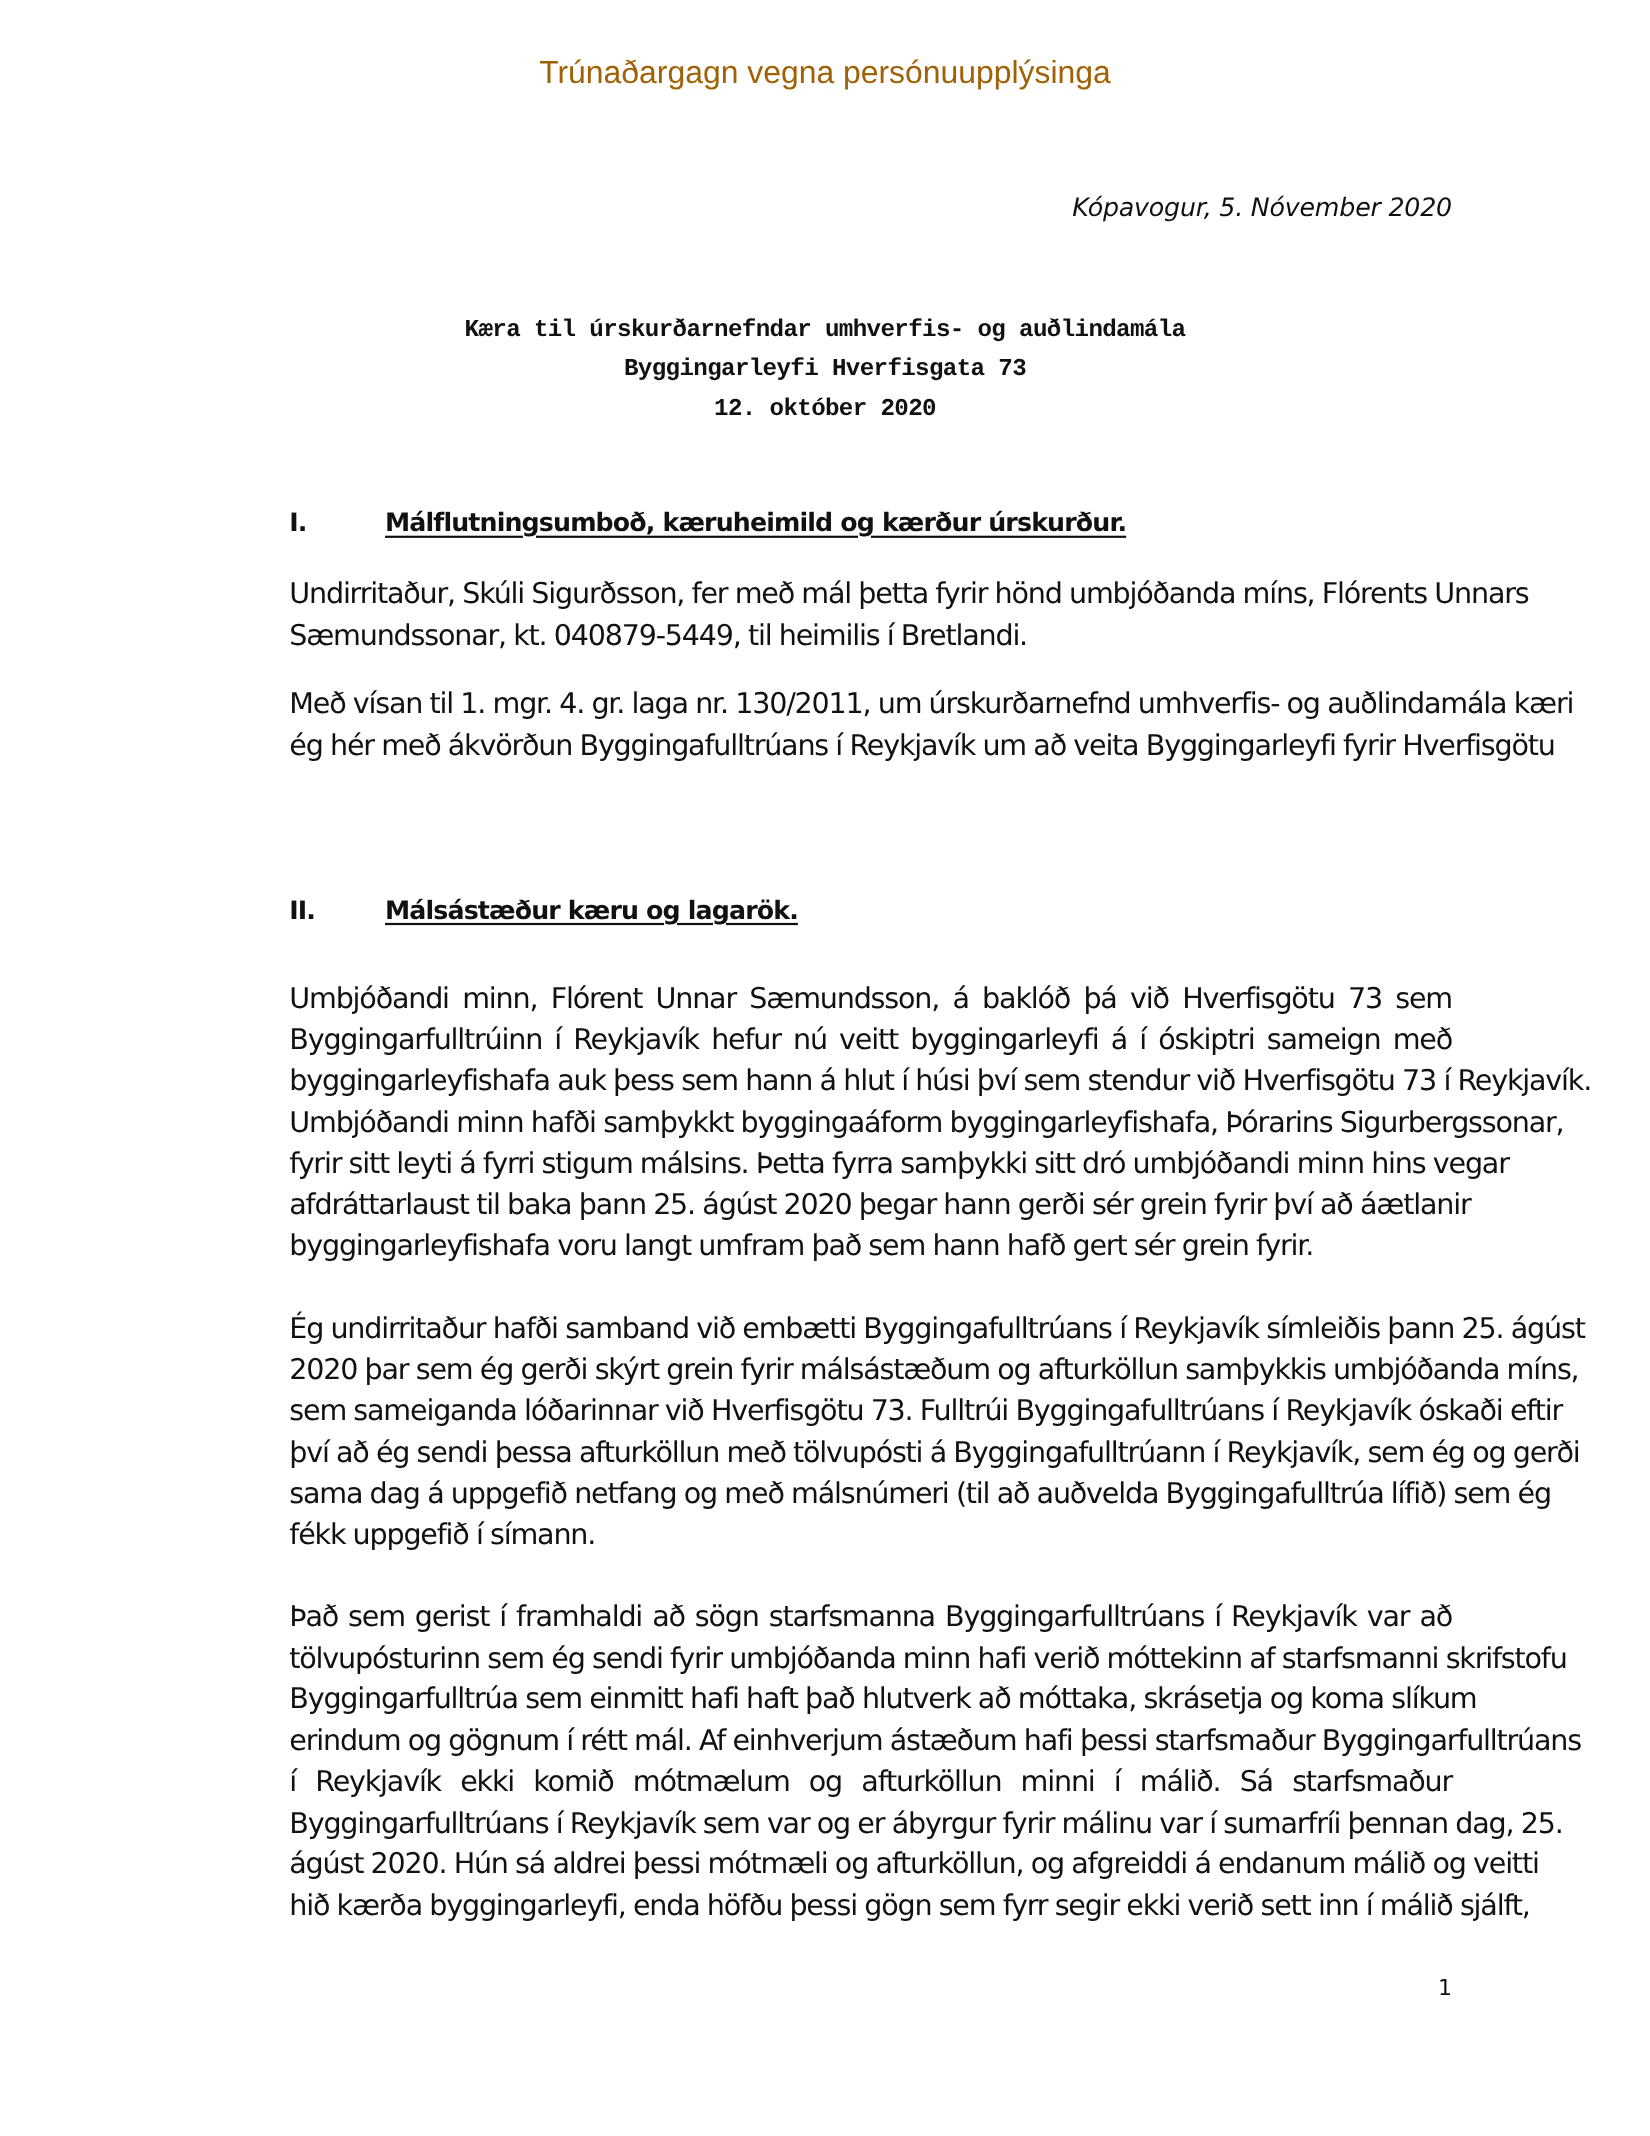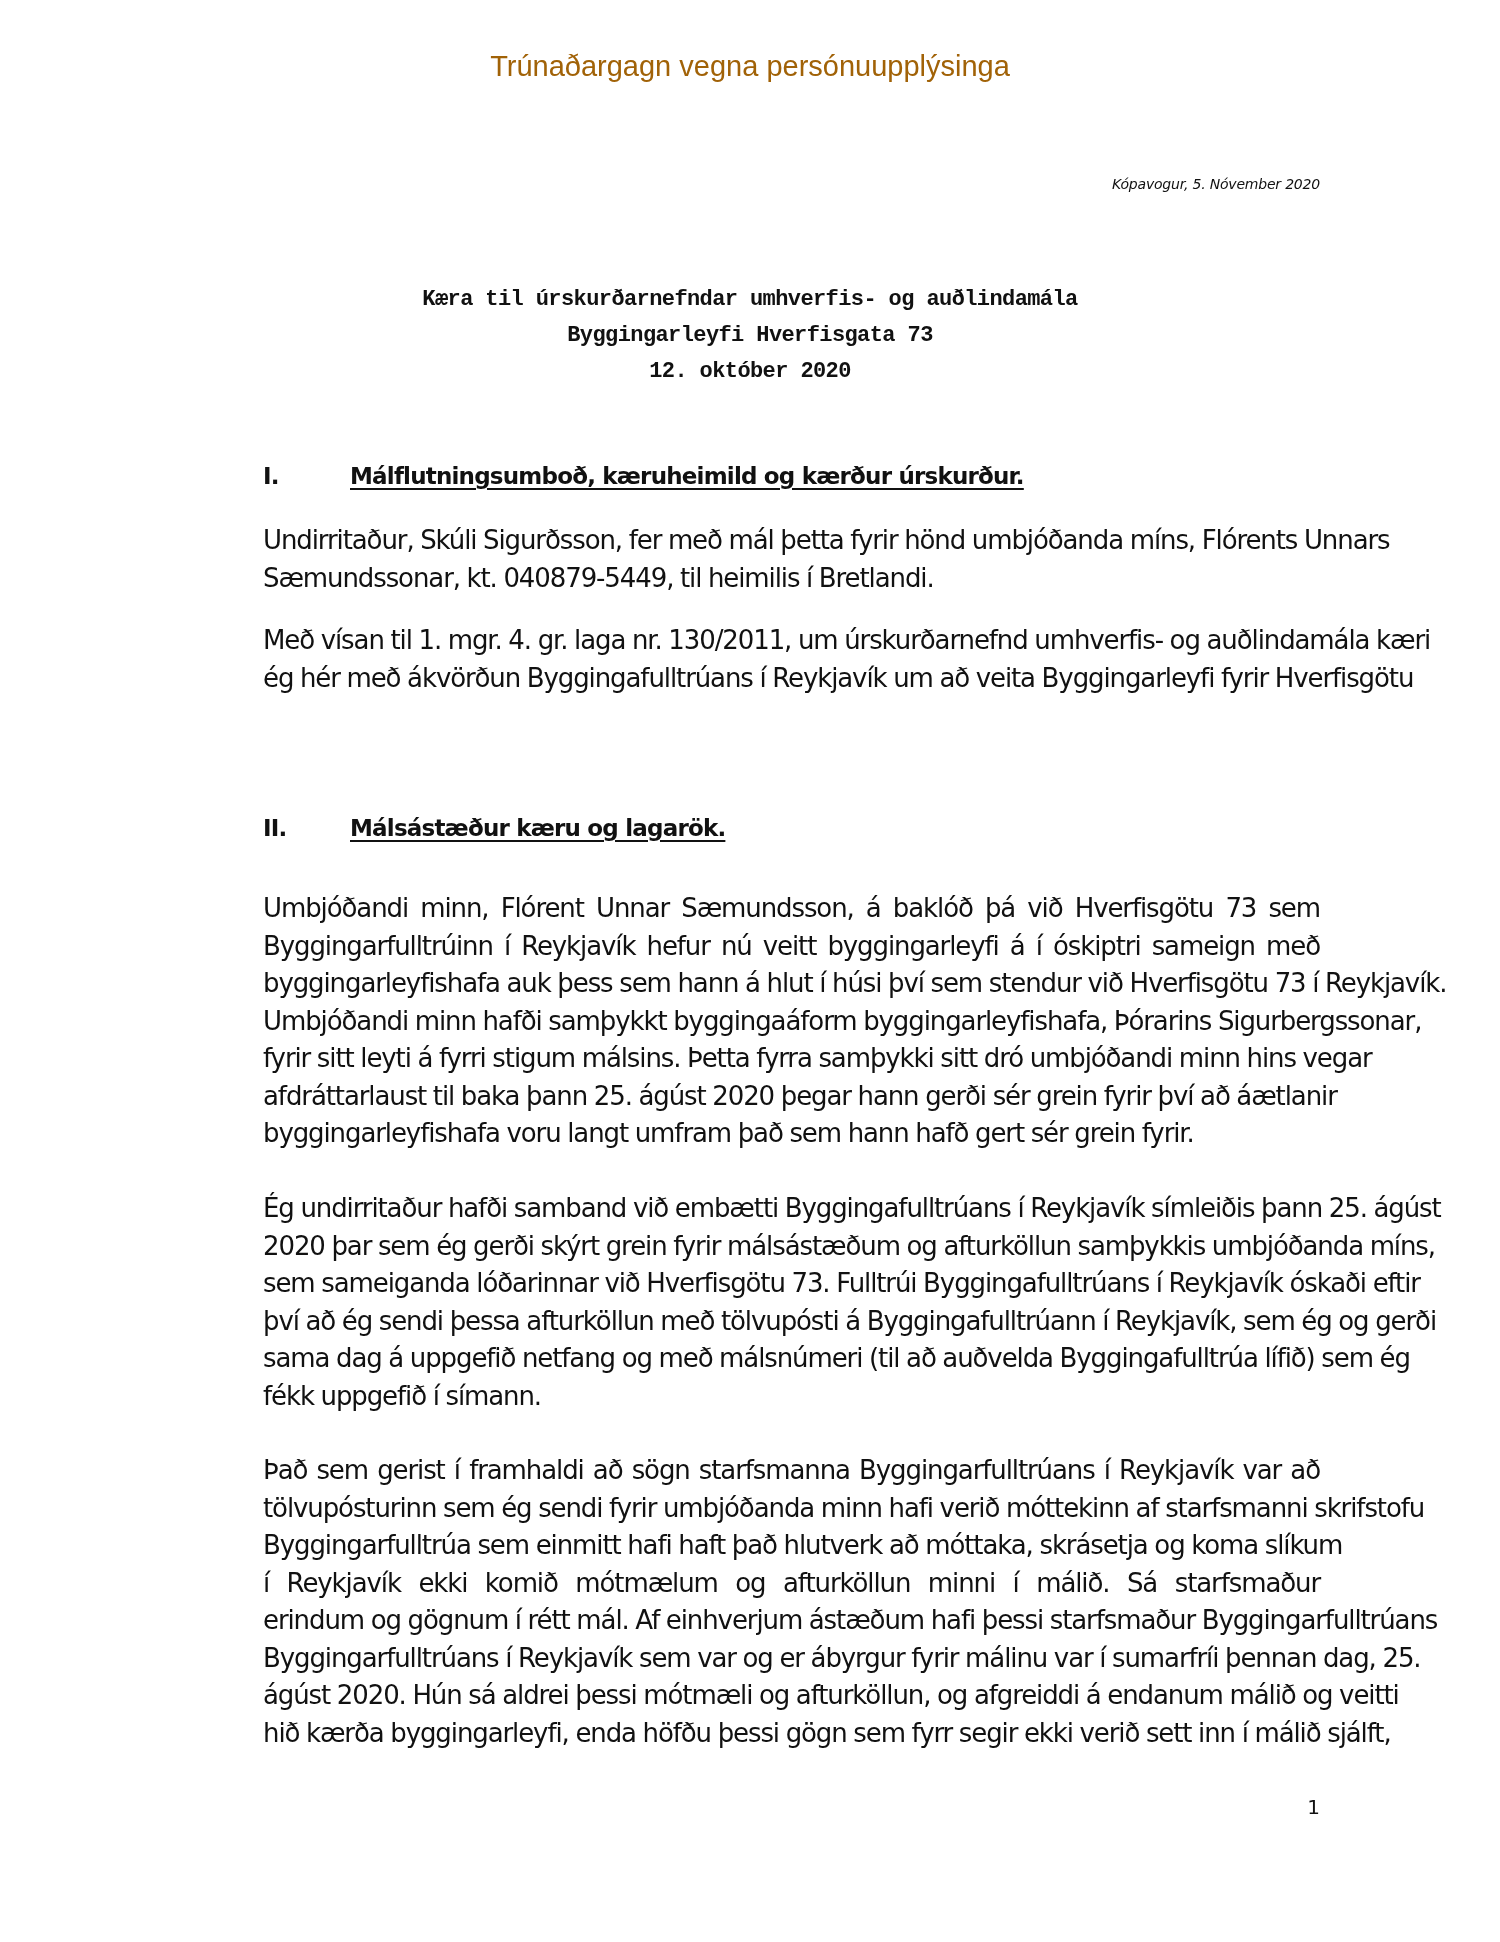--- a/index.html
+++ b/index.html
@@ -1,21 +1,21 @@
 <!DOCTYPE html>
 <html><head>
 <meta charset="utf-8">
 <style>
   html, body { margin: 0; padding: 0; background: #ffffff; }
   body { width: 1500px; height: 1942px; position: relative; overflow: hidden; color: #111111; }
   .page { position: absolute; left: 0; top: 0; width: 1500px; height: 1942px; background: #ffffff; }
   .conf { position: absolute; top: 50px; left: 0; width: 1500px; text-align: center;
           font-family: "Liberation Sans", sans-serif; font-size: 29px; color: #a16207; }
   .date { position: absolute; top: 176px; right: 180px; font-family: "DejaVu Sans", sans-serif;
-          font-style: italic; font-size: 14px; color: #111; letter-spacing: -0.2px; }
+          font-style: italic; font-size: 23px; color: #111; letter-spacing: -0.2px; }
   .title { position: absolute; top: 282px; left: 0; width: 1500px; text-align: center;
            font-family: "DejaVu Sans", sans-serif; font-weight: bold; font-size: 22px; line-height: 36px;
            letter-spacing: -0.6px; }
   .title div { white-space: nowrap; font-family: Liberation Mono, monospace; }
   .section { position: absolute; left: 263px; font-family: "DejaVu Sans", sans-serif; font-weight: bold;
              font-size: 23px; letter-spacing: -0.8px; white-space: nowrap; }
   .section .num { display: inline-block; width: 87px; }
   .section .label { text-decoration: underline; text-underline-offset: 4px; text-decoration-thickness: 2px; }
   .para { position: absolute; left: 263px; width: 1057px; font-family: "DejaVu Sans", sans-serif;
           font-size: 26px; line-height: 37.5px; letter-spacing: -1.1px; word-spacing: -0.5px;
@@ -73,22 +73,22 @@
     <span class="ln">sem sameiganda lóðarinnar við Hverfisgötu 73.  Fulltrúi Byggingafulltrúans í Reykjavík óskaði eftir</span>
     <span class="ln">því að ég sendi þessa afturköllun með tölvupósti á Byggingafulltrúann í Reykjavík, sem ég og gerði</span>
     <span class="ln">sama dag á uppgefið netfang og með málsnúmeri (til að auðvelda Byggingafulltrúa lífið) sem ég</span>
     <span class="ln last">fékk uppgefið í símann.</span>
   </div>
 
   <div class="para" style="top:1452px;">
     <span class="ln">Það sem gerist í framhaldi að sögn starfsmanna Byggingarfulltrúans í Reykjavík var að</span>
     <span class="ln">tölvupósturinn sem ég sendi fyrir umbjóðanda minn hafi verið móttekinn af starfsmanni skrifstofu</span>
     <span class="ln">Byggingarfulltrúa sem einmitt hafi haft það hlutverk að móttaka, skrásetja og koma slíkum</span>
+    <span class="ln">erindum og gögnum í rétt mál.  Af einhverjum ástæðum hafi þessi starfsmaður Byggingarfulltrúans</span>
     <span class="ln">í Reykjavík ekki komið mótmælum og afturköllun minni í málið.   Sá starfsmaður</span>
-    <span class="ln">erindum og gögnum í rétt mál.  Af einhverjum ástæðum hafi þessi starfsmaður Byggingarfulltrúans</span>
     <span class="ln">Byggingarfulltrúans í Reykjavík sem var og er ábyrgur fyrir málinu var í sumarfríi þennan dag, 25.</span>
     <span class="ln">ágúst 2020.  Hún sá aldrei þessi mótmæli og afturköllun, og afgreiddi á endanum málið og veitti</span>
     <span class="ln last">hið kærða byggingarleyfi, enda höfðu þessi gögn sem fyrr segir ekki verið sett inn í málið sjálft,</span>
   </div>
 
   <div class="pagenum">1</div>
 
 </div>
 
 </body></html>

